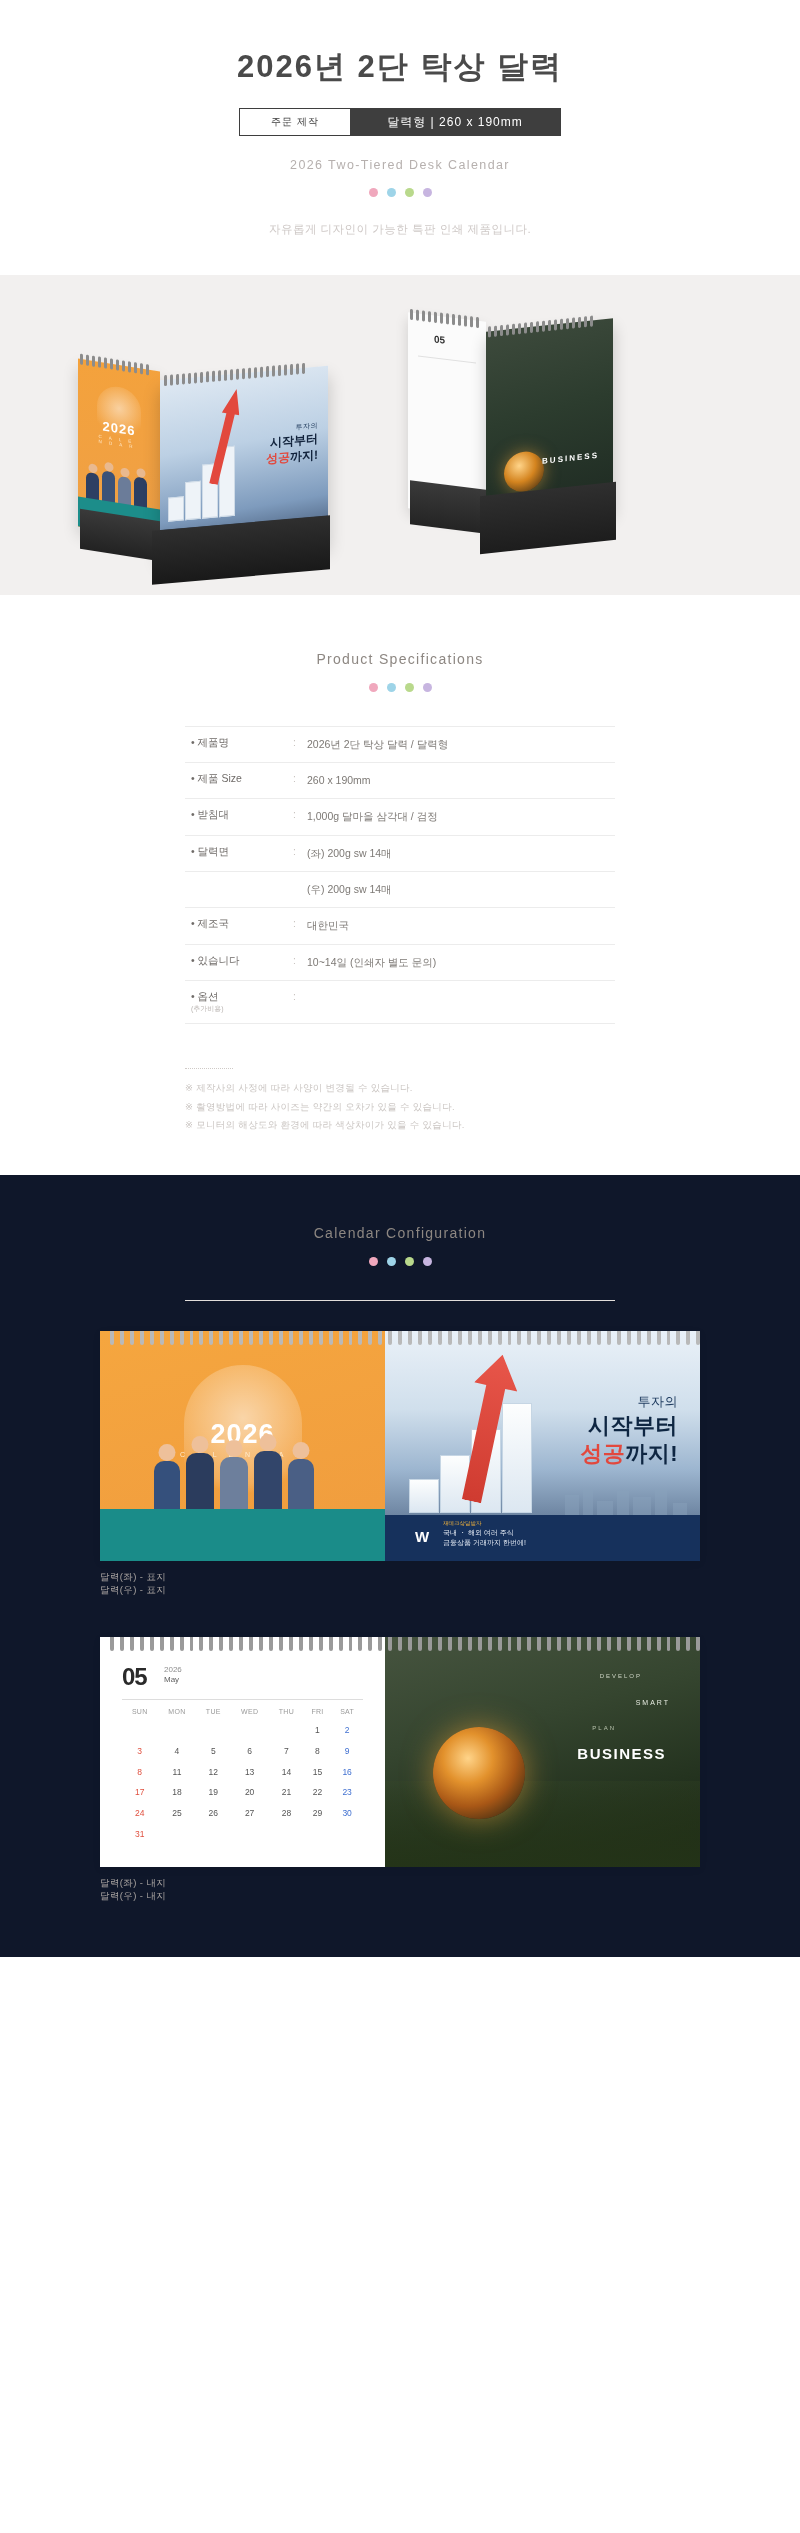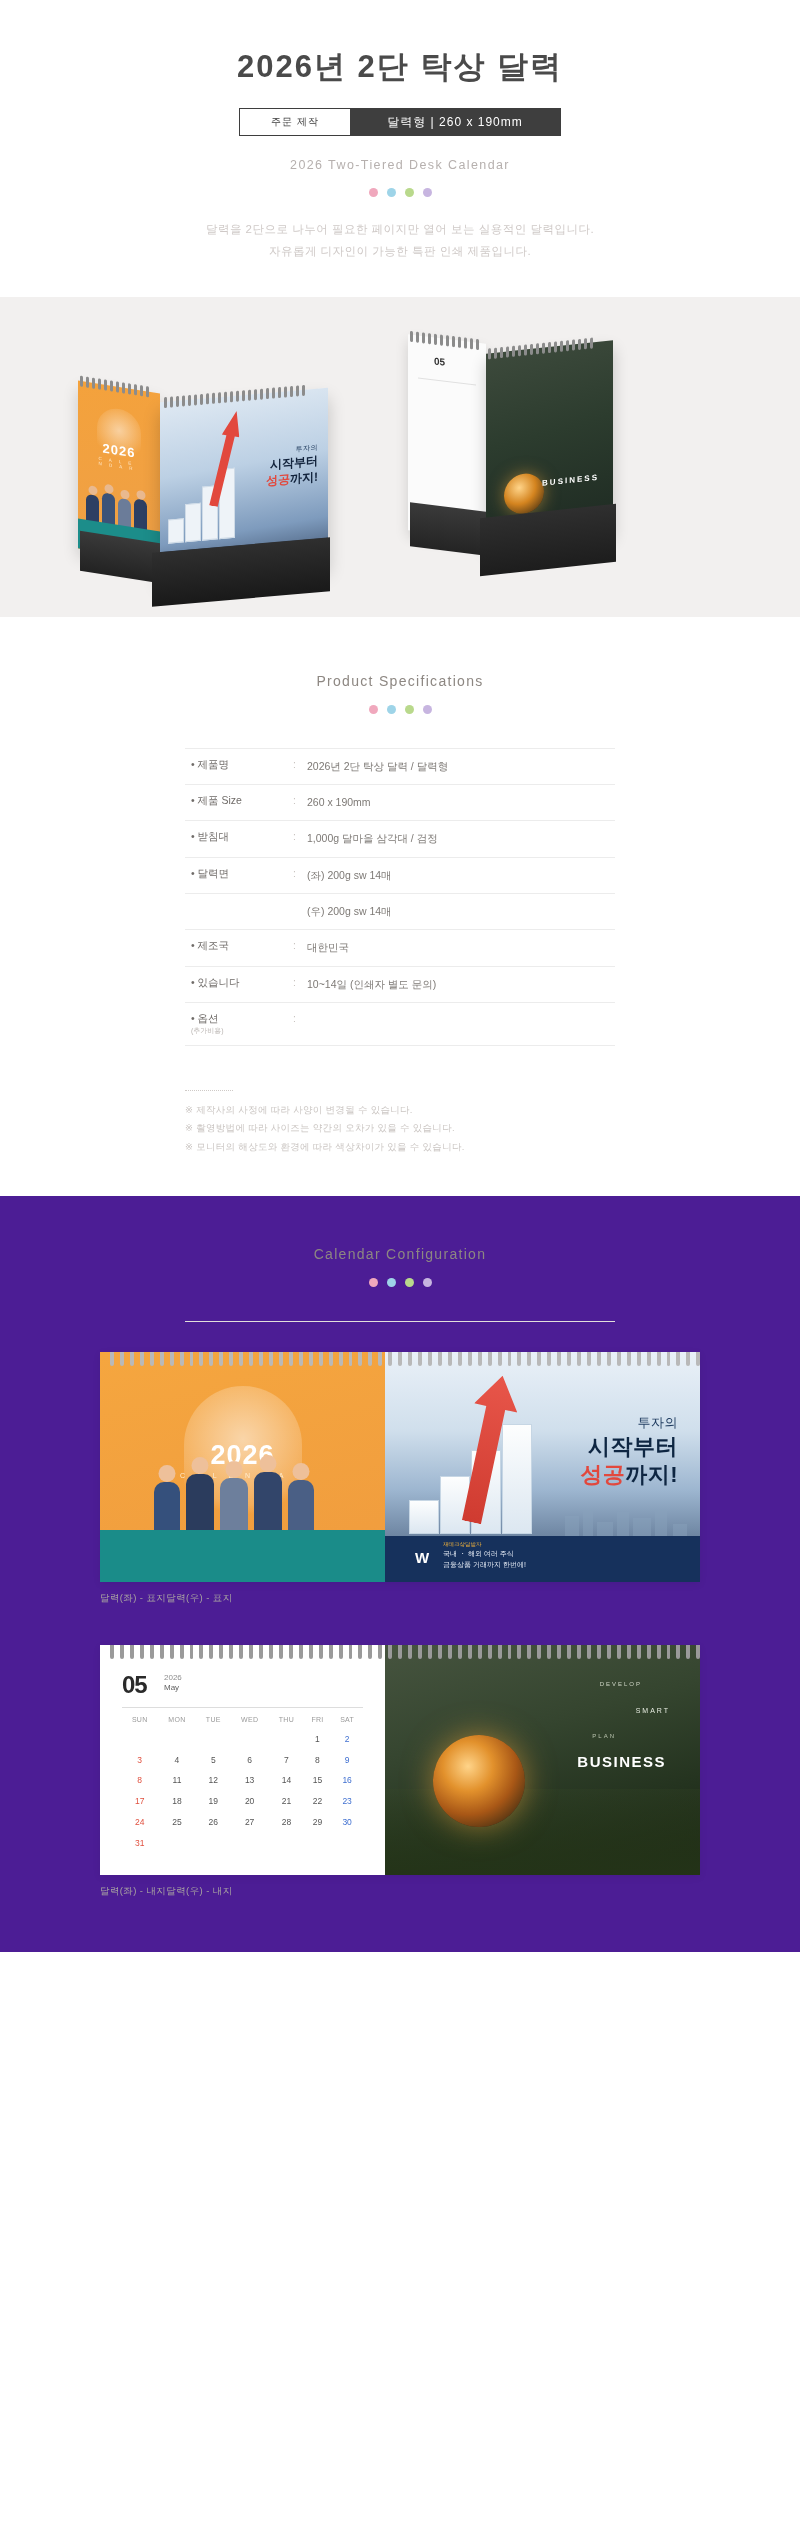--- a/index.html
+++ b/index.html
@@ -190,29 +190,29 @@
   .spec-row .lbl .sm { display:block; font-size: 7px; color:#b9b4b1; letter-spacing:0; }
   .spec-row .colon { flex: 0 0 14px; color: #c7c2bf; }
   .spec-row .val { flex: 1; color: #7d7975; line-height: 1.65; }
   .spec-row.sub { border-bottom: 1px solid #ececec; }
 
   .notes { width: 430px; margin: 44px auto 0; }
   .notes .divider { width: 48px; border-top: 1px dotted #cfcac7; margin-bottom: 10px; }
   .notes p { font-size: 9.5px; color: #cbc6c3; line-height: 1.95; letter-spacing: .3px; }
 
   
-  .config-sec { background: #4c1d95; padding: 50px 0 54px; }
+  .config-sec { background: #0f172a; padding: 50px 0 54px; }
   .cfg-line { width: 430px; height: 1px; background: #e2dedb; margin: 34px auto 0; }
 
   .cal-card { width: 600px; margin: 30px auto 0; }
   .cal-img {
     width: 600px; height: 230px; display: flex; background: #fff;
     box-shadow: 0 2px 8px rgba(0,0,0,.07); position: relative; overflow: hidden;
   }
-  .cal-caps { display: flex; justify-content: flex-start; width: 600px; margin: 10px auto 0; }
+  .cal-caps { display: flex; justify-content: flex-start; width: 600px; margin: 10px auto 0; flex-direction: column; }
   .cal-caps span { font-size: 9.5px; color: #a9a4a1; letter-spacing: .4px; }
 
   
   .cover-l {
     flex: 0 0 285px; background: linear-gradient(165deg,#f5a63f 0%, #f09c3e 100%);
     position: relative; overflow: hidden;
   }
   .bulb {
     position: absolute; left: 50%; top: 34px; transform: translateX(-50%);
     width: 118px; height: 140px; border-radius: 60px 60px 40px 40px;
@@ -300,21 +300,20 @@
   <div class="hero-sub">2026 Two-Tiered Desk Calendar</div>
 
   <div class="dots">
     <span style="background:#f0a8bd"></span>
     <span style="background:#9ed4e8"></span>
     <span style="background:#b9d98c"></span>
     <span style="background:#c7b5e0"></span>
   </div>
 
   <div class="hero-desc">
-    <div>달력을 2단으로 나누어 필요한 페이지만 열어 보는 실용적인 달력입니다.</div>
     <div>자유롭게 디자인이 가능한 특판 인쇄 제품입니다.</div>
   </div>
 </section>
 
 <section class="band">
   <div class="scene">
 
     <div class="rear">
       <div class="panel-l">
         <div style="position:absolute;left:26px;top:18px;font-size:10px;font-weight:bold;color:#333;">05</div>

